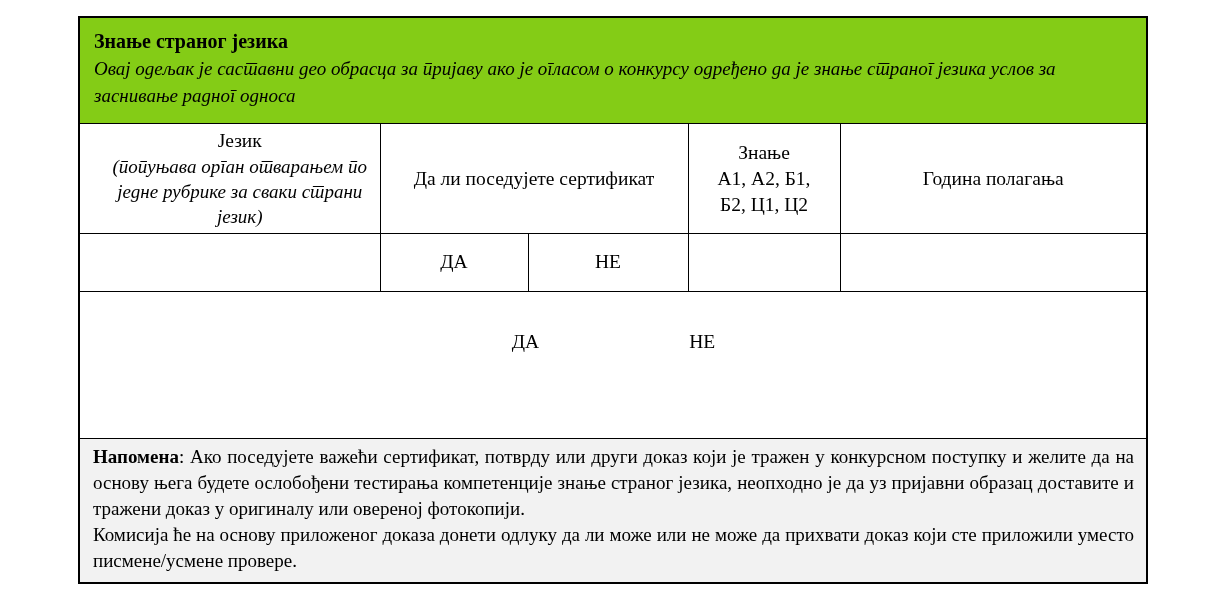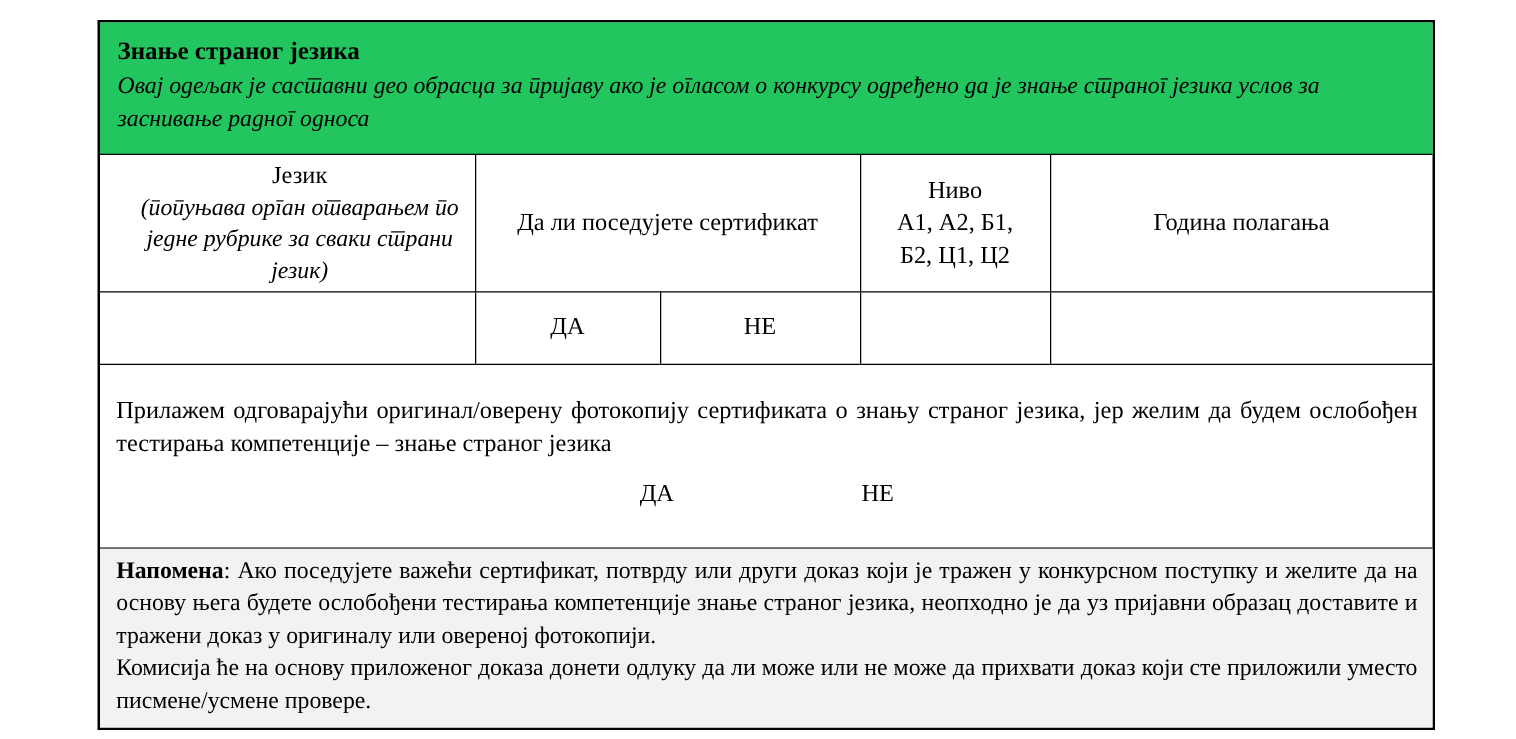--- a/index.html
+++ b/index.html
@@ -15,21 +15,21 @@
   .doc {
     position: absolute;
     left: 78px;
     top: 16px;
     width: 1070px;
     border: 2px solid #000000;
     background: #ffffff;
   }
   
   .intro {
-    background: #22c55e;
+    background: #84cc16;
     border-bottom: 1px solid #000000;
     padding: 10px 14px 12px 14px;
     min-height: 106px;
   }
   .intro-title {
     font-weight: bold;
     font-size: 20px;
     line-height: 27px;
   }
   .intro-desc {
@@ -116,21 +116,21 @@
     <tbody>
       <tr class="hdr-row">
         <td>
           <div class="hdr-line">Језик</div>
           <div class="col-note">(попуњава орган отварањем по једне рубрике за сваки страни језик)</div>
         </td>
         <td colspan="2">
           <span>Да ли поседујете сертификат</span>
         </td>
         <td>
-          <div class="hdr-line">Ниво</div>
+          <div class="hdr-line">Знање</div>
           <div class="hdr-line">А1, А2, Б1,</div>
           <div class="hdr-line">Б2, Ц1, Ц2</div>
         </td>
         <td>
           <span>Година полагања</span>
         </td>
       </tr>
       <tr class="ans-row">
         <td></td>
         <td>
@@ -139,21 +139,20 @@
         <td>
           <span>НЕ</span>
         </td>
         <td></td>
         <td></td>
       </tr>
     </tbody>
   </table>
 
   <div class="statement">
-    <div class="statement-text">Прилажем одговарајући оригинал/оверену фотокопију сертификата о знању страног језика, јер желим да будем ослобођен тестирања компетенције – знање страног језика</div>
     <div class="statement-choices">
       <span class="choice">ДА</span>
       <span class="choice">НЕ</span>
     </div>
   </div>
 
   <div class="note">
     <div class="note-p">
       <span class="note-label">Напомена</span><span>: Ако поседујете важећи сертификат, потврду или други доказ који је тражен у конкурсном поступку и желите да на основу њега будете ослобођени тестирања компетенције знање страног језика, неопходно је да уз пријавни образац доставите и тражени доказ у оригиналу или овереној фотокопији.</span>
     </div>

